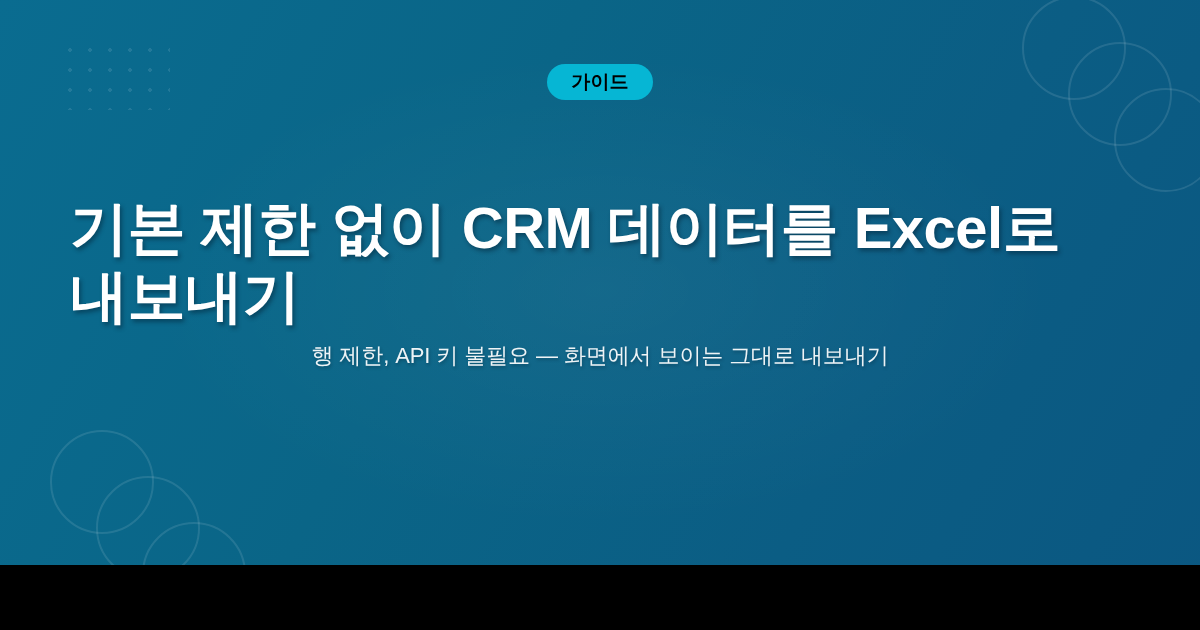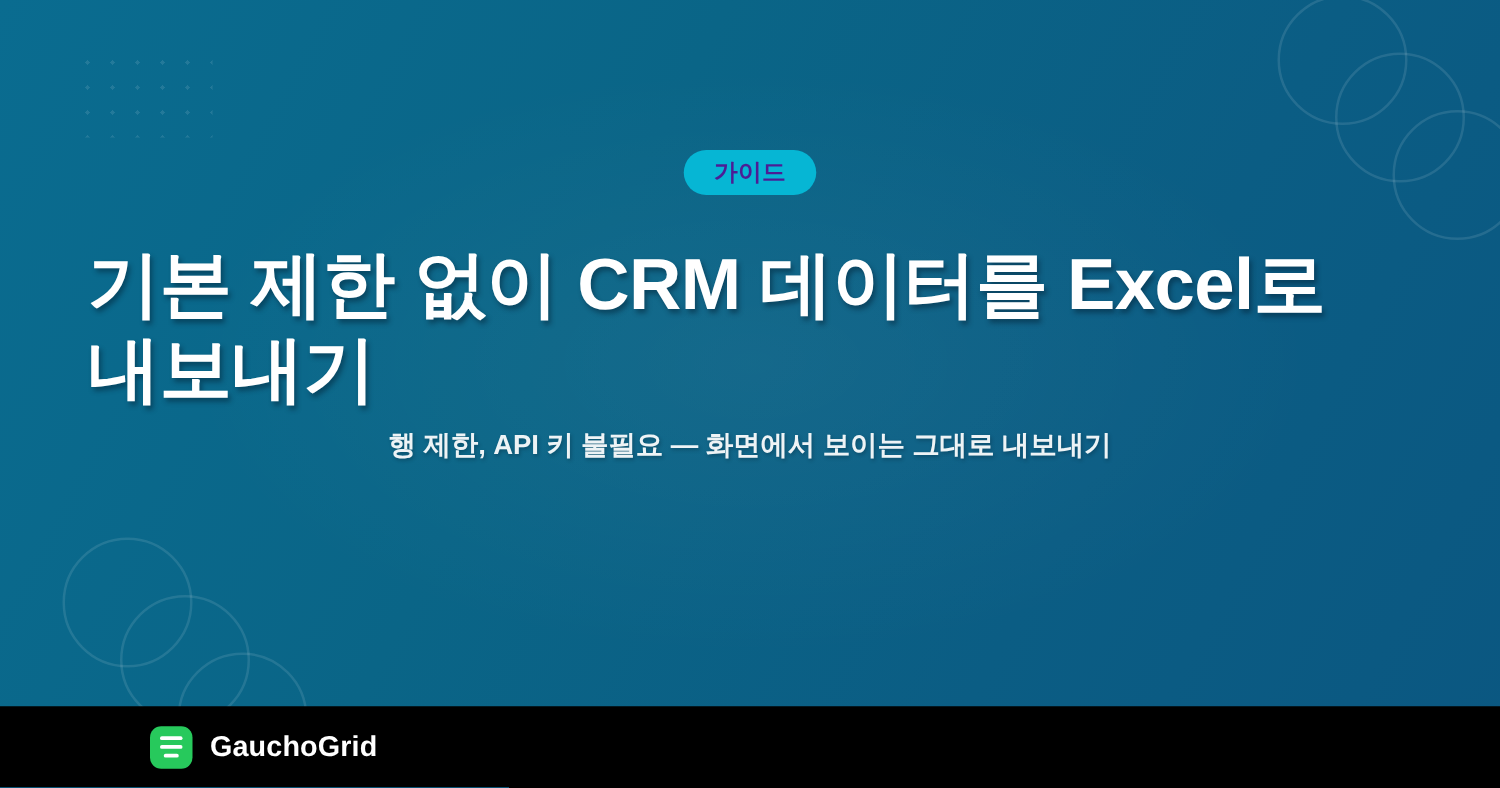--- a/index.html
+++ b/index.html
@@ -74,29 +74,29 @@
     left: 0;
     top: 0;
     width: 1200px;
     height: 565px;
     display: flex;
     flex-direction: column;
     align-items: center;
   }
 
   .badge {
-    margin-top: 120px;
+    margin-top: 64px;
     display: inline-flex;
     align-items: center;
     justify-content: center;
     height: 36px;
     padding: 0 24px;
     border-radius: 999px;
     background: #06b6d4;
-    color: #4c1d95;
+    color: #000000;
     font-size: 19px;
     font-weight: bold;
     letter-spacing: 0.2px;
     white-space: nowrap;
   }
 
   .headline-wrap {
     position: absolute;
     left: 0;
     top: 0;
@@ -119,21 +119,21 @@
     letter-spacing: -0.5px;
     text-shadow: 2px 3px 4px rgba(0, 22, 38, 0.42);
     word-break: keep-all;
   }
 
   .subhead {
     margin-top: 10px;
     max-width: 980px;
     color: rgba(255, 255, 255, 0.93);
     font-size: 22px;
-    font-weight: bold;
+    font-weight: normal;
     line-height: 1.4;
     text-align: center;
     letter-spacing: -0.1px;
     text-shadow: 1px 2px 3px rgba(0, 22, 38, 0.30);
     word-break: keep-all;
   }
 
   
   .footer {
     position: absolute;
@@ -214,23 +214,15 @@
   <div class="hero">
     <div class="badge">가이드</div>
   </div>
 
   <div class="headline-wrap">
     <h1 class="headline">기본 제한 없이 CRM 데이터를 Excel로 내보내기</h1>
     <p class="subhead">행 제한, API 키 불필요 — 화면에서 보이는 그대로 내보내기</p>
   </div>
 
   <div class="footer">
-    <div class="brand">
-      <div class="brand-logo">
-        <i></i>
-        <i></i>
-        <i></i>
-      </div>
-      <span class="brand-name">GauchoGrid</span>
-    </div>
   </div>
 
 </div>
 
 </body></html>

